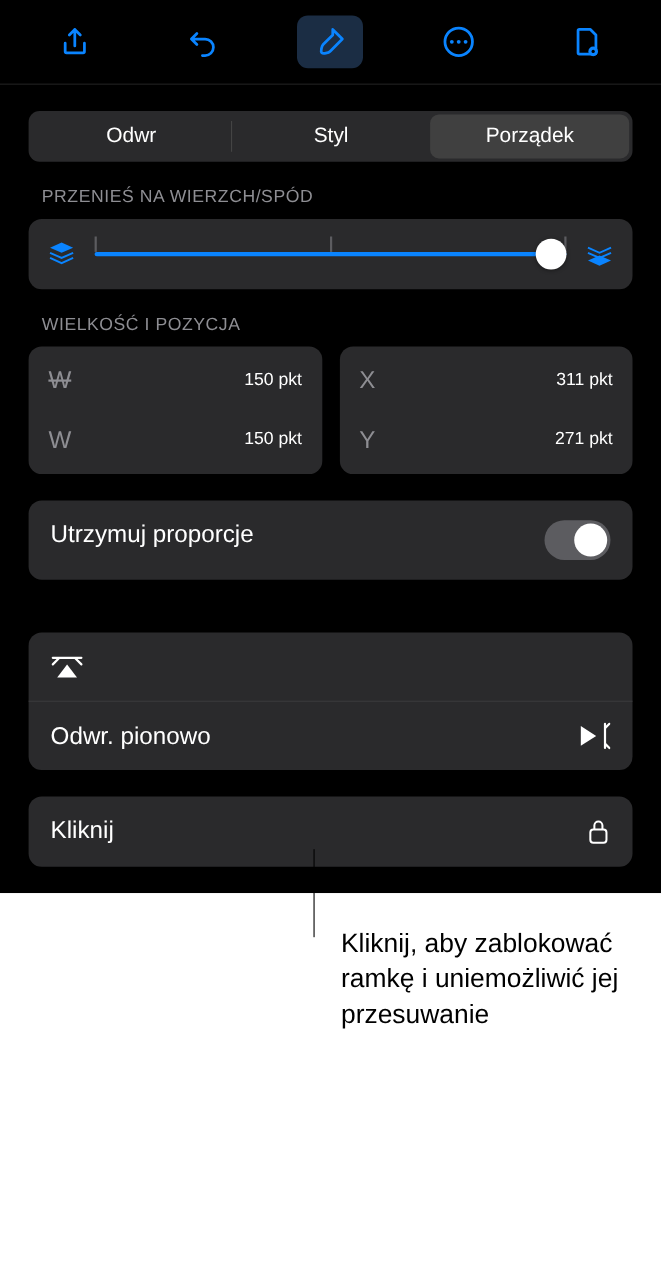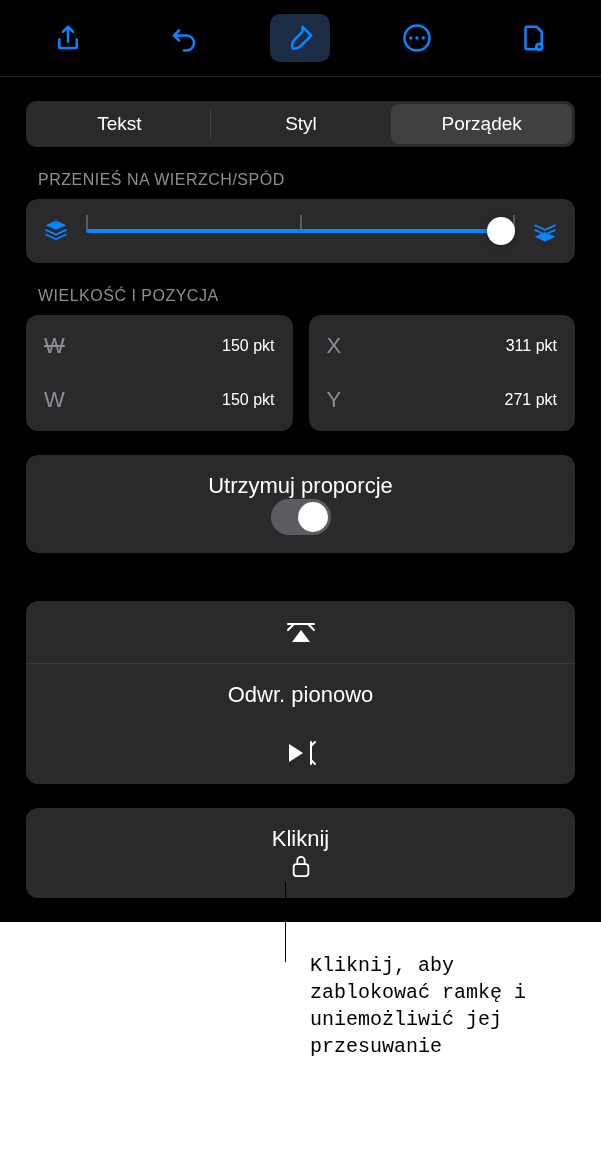--- a/index.html
+++ b/index.html
@@ -137,26 +137,24 @@
     font-size: 22px;
     width: 30px;
   }
   .size-val {
     color: #fff;
     font-size: 16px;
   }
 
   .list-row {
     display: flex;
-    align-items: center;
     justify-content: space-between;
     padding: 18px 20px;
     color: #fff;
     font-size: 22px;
-    flex-direction: column;
   }
   .list-row + .list-row {
     border-top: 1px solid #3a3a3c;
     gap: 32px;
   }
 
   .toggle {
     width: 60px;
     height: 36px;
     background: #5c5c60;
@@ -208,24 +206,23 @@
   }
   .callout-line {
     position: absolute;
     left: 285px;
     top: -40px;
     width: 1px;
     height: 80px;
     background: #000;
   }
   .callout-text {
-    font-size: 20px;
+    font-size: 24px;
     color: #000;
     line-height: 1.35;
-    font-family: Liberation Mono, monospace;
   }
 </style>
 </head>
 <body>
 
 <div class="app">
 
   <div class="toolbar">
     <div class="toolbar-btn">
       <svg viewBox="0 0 24 24">
@@ -253,21 +250,21 @@
     <div class="toolbar-btn">
       <svg viewBox="0 0 24 24">
           <path class="icon-stroke" d="M7 3h8l4 4v13a1 1 0 0 1-1 1H7a1 1 0 0 1-1-1V4a1 1 0 0 1 1-1z"></path>
           <circle cx="17" cy="19" r="3.5" fill="#0a84ff"></circle>
           <circle cx="17" cy="19" r="1.2" fill="#000"></circle>
         </svg>
     </div>
   </div>
 
   <div class="segmented">
-    <div class="segmented-item">Tekst</div>
+    <div class="segmented-item">Odwr</div>
     <div class="seg-divider"></div>
     <div class="segmented-item">Styl</div>
     <div class="segmented-item selected">Porządek</div>
   </div>
 
   <div class="section-label">PRZENIEŚ NA WIERZCH/SPÓD</div>
   <div class="panel">
     <div class="slider-row">
       <svg class="layer-icon" viewBox="0 0 24 24">
         <path d="M12 3l9 4-9 4-9-4 9-4z" fill="#0a84ff"></path>

